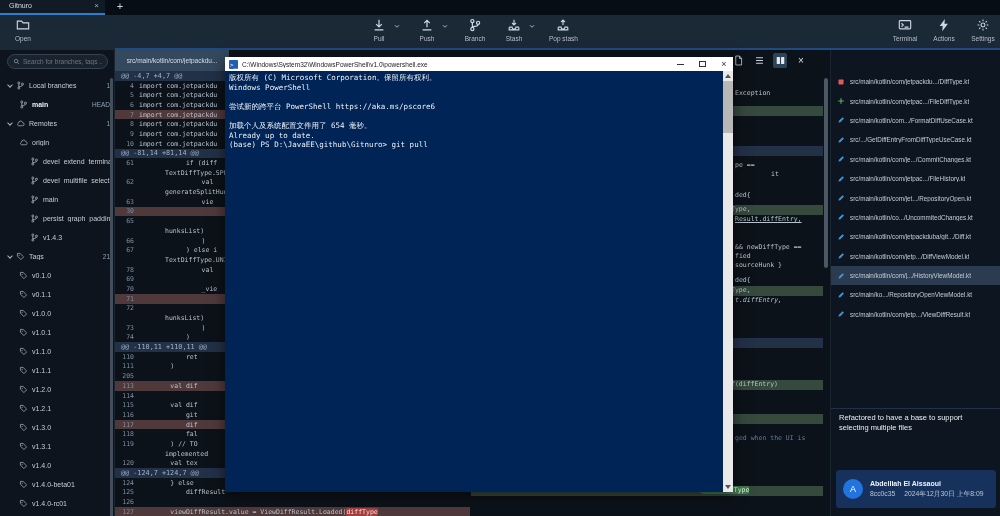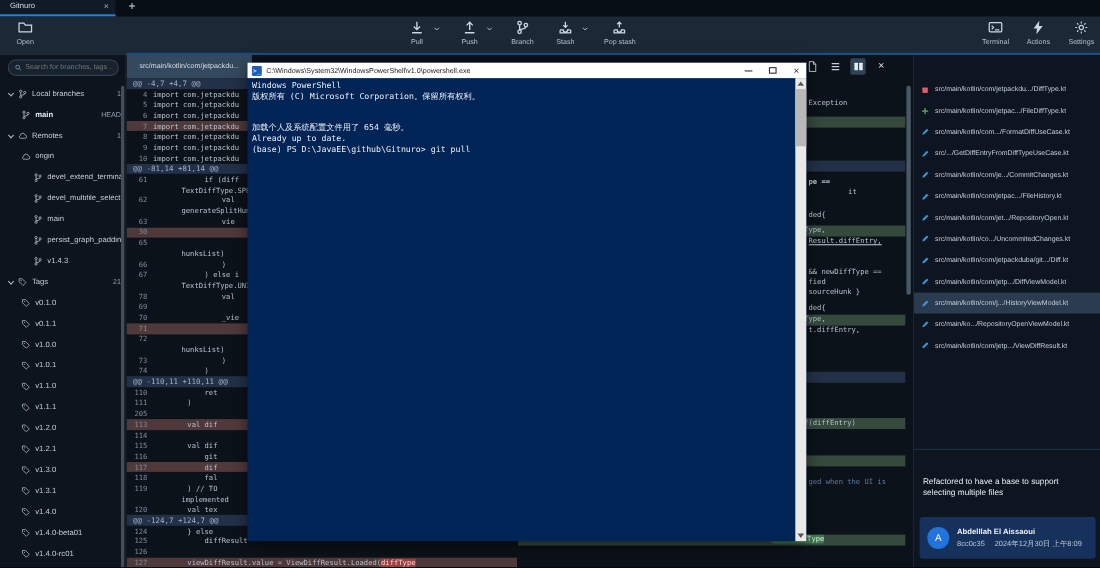--- a/index.html
+++ b/index.html
@@ -128,21 +128,21 @@
     display:flex; align-items:center; padding:0 7px; gap:8px; }
   #files-header .ftitle { font-size:7.5px; color:#dbe3ea; flex:1; }
   #files-header svg { width:10px; height:10px; color:#c6d1dc; flex:none; }
   #file-list { position:absolute; left:0; top:22px; width:170px; }
   .frow { height:19.4px; display:flex; align-items:center; gap:5px; padding:0 6px; overflow:hidden; }
   .frow.selected { background:#2c3c50; }
   .frow svg { width:8px; height:8px; flex:none; }
   .frow .fpath { font-size:6.3px; color:#c3ced9; white-space:nowrap; overflow:hidden; }
   .st-deleted { color:#e05c5c; } .st-added { color:#58b368; } .st-modified { color:#3f96d8; }
   #commit-msg { position:absolute; left:0; top:358px; width:170px; border-top:1px solid #223246;
-    padding:24px 8px; font-size:7.5px; color:#e8eef4; line-height:10px; }
+    padding:4px 8px; font-size:7.5px; color:#e8eef4; line-height:10px; }
   #author-card { position:absolute; left:5px; top:420px; width:160px; height:38px; background:#16325c;
     border-radius:3px; display:flex; align-items:center; padding:0 7px; gap:7px; }
   #avatar { width:20px; height:20px; border-radius:50%; background:#2273de; color:#fff;
     font-size:9px; display:flex; align-items:center; justify-content:center; flex:none; }
   .ainfo { overflow:hidden; }
   .aname { font-size:7px; font-weight:bold; color:#eef3f8; white-space:nowrap; }
   .ameta { font-size:6.8px; color:#b9c6d6; white-space:nowrap; margin-top:2px; }
   .ameta .hash { margin-right:7px; }
 </style>
 </head>
@@ -714,31 +714,31 @@
         </div>
         <div class="drow del">
           <span class="ln">127</span>
           <span class="code">        viewDiffResult.value = ViewDiffResult.Loaded(<span class="tok-del">diffType</span></span>
         </div>
       </div>
     <div id="diff-right">
         <div class="frag" style="left: 620px; top: 18px;">Exception</div>
         <div class="frag add" style="left: 616px; top: 35px; width: 92px;"></div>
         <div class="frag hunk" style="left: 616px; top: 75px; width: 92px;"></div>
-        <div class="frag" style="left: 620px; top: 90px; font-weight: bold;">pe ==</div>
+        <div class="frag" style="left: 620px; top: 90px;">pe ==</div>
         <div class="frag" style="left: 620px; top: 99px; margin-left: 36px;">it</div>
         <div class="frag" style="left: 620px; top: 120px;">ded{</div>
         <div class="frag add" style="left: 616px; top: 134px; width: 92px;">Type,</div>
         <div class="frag" style="left: 620px; top: 144px; text-decoration: underline;">Result.diffEntry,</div>
         <div class="frag" style="left: 620px; top: 172px;">&amp;&amp; newDiffType ==</div>
         <div class="frag" style="left: 620px; top: 181px;">fied</div>
         <div class="frag" style="left: 620px; top: 190px;">sourceHunk }</div>
         <div class="frag" style="left: 620px; top: 205px;">ded{</div>
         <div class="frag add" style="left: 616px; top: 215px; width: 92px;">Type,</div>
-        <div class="frag" style="left: 620px; top: 225px;">t.diffEntry,</div>
+        <div class="frag" style="left: 620px; top: 225px; font-style: italic;">t.diffEntry,</div>
         <div class="frag hunk" style="left: 616px; top: 267px; width: 92px;"></div>
         <div class="frag add" style="left: 616px; top: 309px; width: 92px;">f(diffEntry)</div>
         <div class="frag add" style="left: 616px; top: 343px; width: 92px;"></div>
         <div class="frag comment" style="left: 620px; top: 363px;">ged when the UI is</div>
         <div class="frag" style="left: 356px; top: 396px;"><span class="ln">125</span><span>            diffResult</span></div>
         <div class="frag" style="left: 356px; top: 405.7px;"><span class="ln">126</span><span></span></div>
         <div class="frag addrow" style="left: 356px; top: 415.4px; width: 352px;"><span class="ln">127</span><span>        viewDiffResult.value = ViewDiffResult.Loaded(<span class="tok-add">fileDiffType</span></span></div>
       </div>
     <div id="diff-scroll"></div>
   </div>
@@ -751,23 +751,24 @@
           <span class="ps-min"></span>
         </span>
       <span class="ps-btn">
           <span class="ps-max"></span>
         </span>
       <span class="ps-btn">
           <span class="ps-x"></span>
         </span>
     </div>
     <div id="ps-body">
+        <div class="ps-line">版权所有 (C) Microsoft Corporation。保留所有权利。</div>
         <div class="ps-line">Windows PowerShell</div>
-        <div class="ps-line">版权所有 (C) Microsoft Corporation。保留所有权利。</div>
         <div class="ps-line"> </div>
+        <div class="ps-line">尝试新的跨平台 PowerShell https://aka.ms/pscore6</div>
         <div class="ps-line"> </div>
         <div class="ps-line">加载个人及系统配置文件用了 654 毫秒。</div>
         <div class="ps-line">Already up to date.</div>
         <div class="ps-line">(base) PS D:\JavaEE\github\Gitnuro&gt; git pull</div>
       </div>
     <div id="ps-scroll">
       <span class="arrow-up">
           <span class="tri-up"></span>
         </span>
       <span id="ps-thumb"></span>

